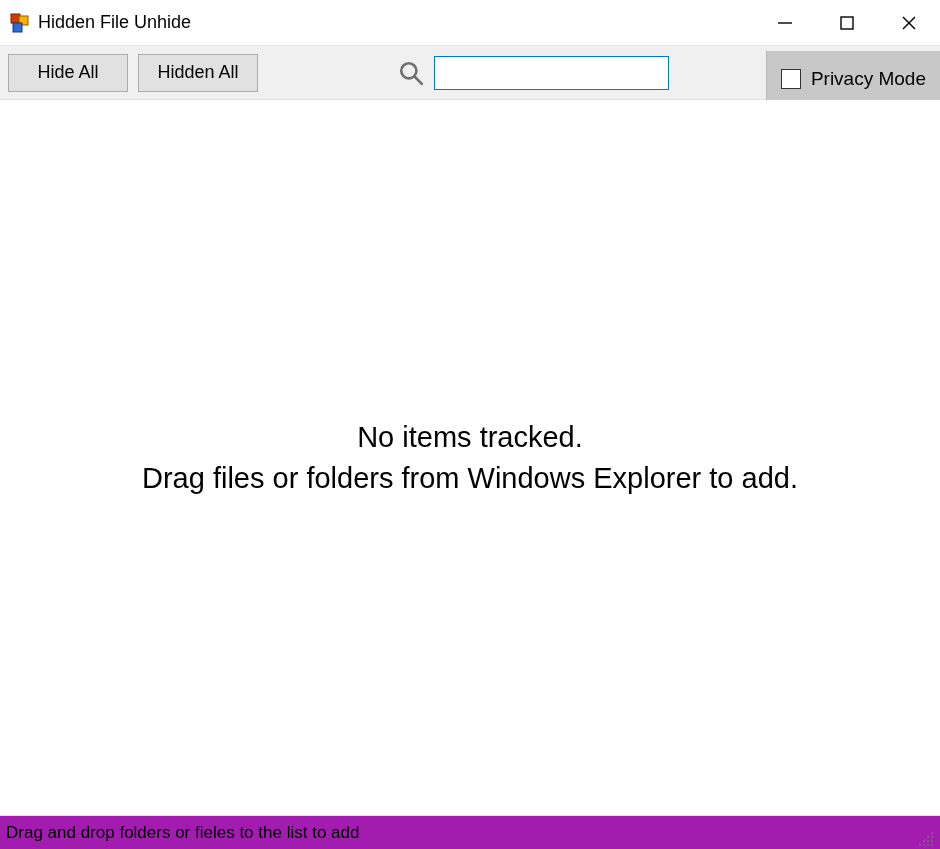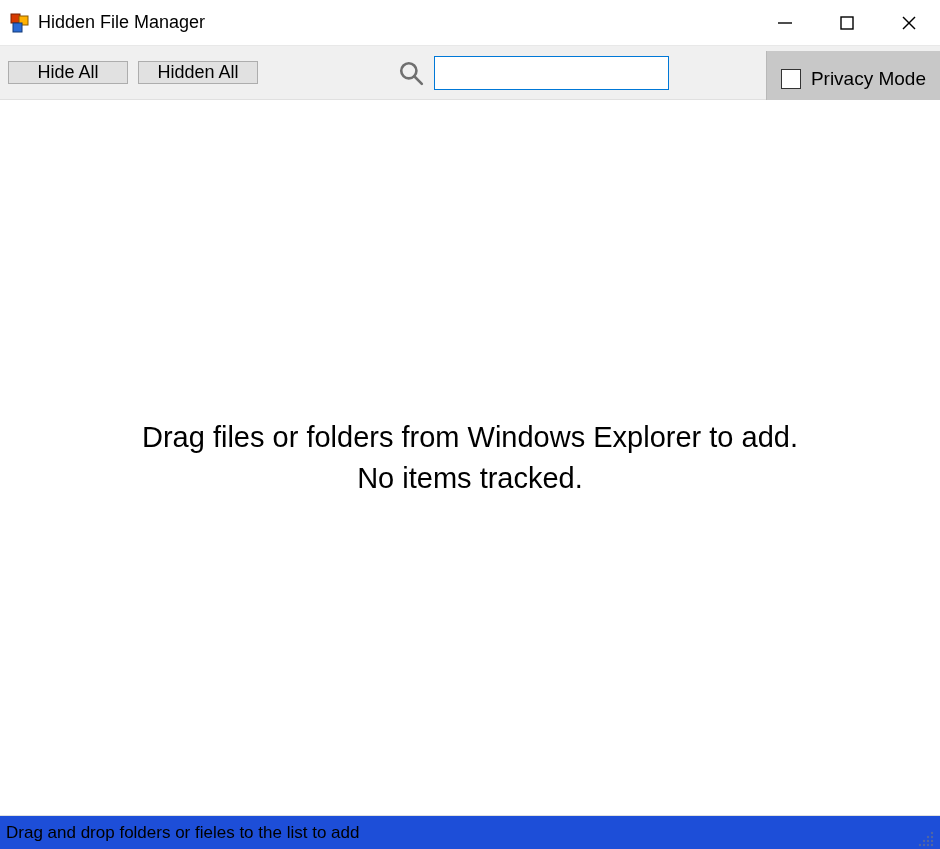--- a/index.html
+++ b/index.html
@@ -52,21 +52,21 @@
     height: 55px;
     background: #f0f0f0;
     border-top: 1px solid #e8e8e8;
     border-bottom: 1px solid #e0e0e0;
     display: flex;
     align-items: center;
     padding: 0 8px;
     gap: 10px;
   }
   .tb-button {
-    height: 23px;
+    height: 38px;
     min-width: 120px;
     padding: 0 14px;
     background: #e1e1e1;
     border: 1px solid #adadad;
     font-size: 18px;
     color: #000;
     display: flex;
     align-items: center;
     justify-content: center;
     cursor: default;
@@ -120,21 +120,21 @@
   }
   .main .line {
     font-size: 29px;
     color: #000;
     line-height: 1.4;
   }
 
   
   .statusbar {
     height: 34px;
-    background: #1d4ed8;
+    background: #a21caf;
     border-top: 1px solid #e0e0e0;
     display: flex;
     align-items: center;
     padding: 0 6px;
     font-size: 17px;
     color: #000;
   }
   .statusbar .text { flex: 1; }
   .grip {
     width: 18px; height: 18px;
@@ -149,21 +149,21 @@
 <div class="window">
 
   <div class="titlebar">
     <span class="app-icon">
       <svg viewBox="0 0 20 20" width="20" height="20">
         <rect x="1" y="1" width="9" height="9" fill="#d73a00" stroke="#7a2000" stroke-width="1"></rect>
         <rect x="9" y="3" width="9" height="9" fill="#ffb100" stroke="#8a5a00" stroke-width="1"></rect>
         <rect x="3" y="10" width="9" height="9" fill="#2c6cd4" stroke="#123a78" stroke-width="1"></rect>
       </svg>
     </span>
-    <span class="title">Hidden File Manager</span>
+    <span class="title">Hidden File Unhide</span>
     <div class="win-controls">
       <div class="win-btn">
         <svg width="16" height="16" viewBox="0 0 16 16">
           <line x1="1" y1="8" x2="15" y2="8" stroke="#000" stroke-width="1.4"></line>
         </svg>
       </div>
       <div class="win-btn">
         <svg width="16" height="16" viewBox="0 0 16 16">
           <rect x="2" y="2" width="12" height="12" fill="none" stroke="#000" stroke-width="1.4"></rect>
         </svg>
@@ -189,22 +189,22 @@
     </span>
     <input class="search-input" type="text" value="" style="">
     <div class="tb-spacer-right"></div>
     <div class="privacy-wrap">
       <div class="checkbox"></div>
       <span class="privacy-label">Privacy Mode</span>
     </div>
   </div>
 
   <div class="main">
+    <div class="line">No items tracked.</div>
     <div class="line">Drag files or folders from Windows Explorer to add.</div>
-    <div class="line">No items tracked.</div>
   </div>
 
   <div class="statusbar">
     <span class="text">Drag and drop folders or fieles to the list to add</span>
     <span class="grip">
       <svg viewBox="0 0 18 18" width="18" height="18">
         <circle cx="16" cy="4" r="1.2" fill="#7a7a7a"></circle>
         <circle cx="12" cy="8" r="1.2" fill="#7a7a7a"></circle>
         <circle cx="16" cy="8" r="1.2" fill="#7a7a7a"></circle>
         <circle cx="8" cy="12" r="1.2" fill="#7a7a7a"></circle>

